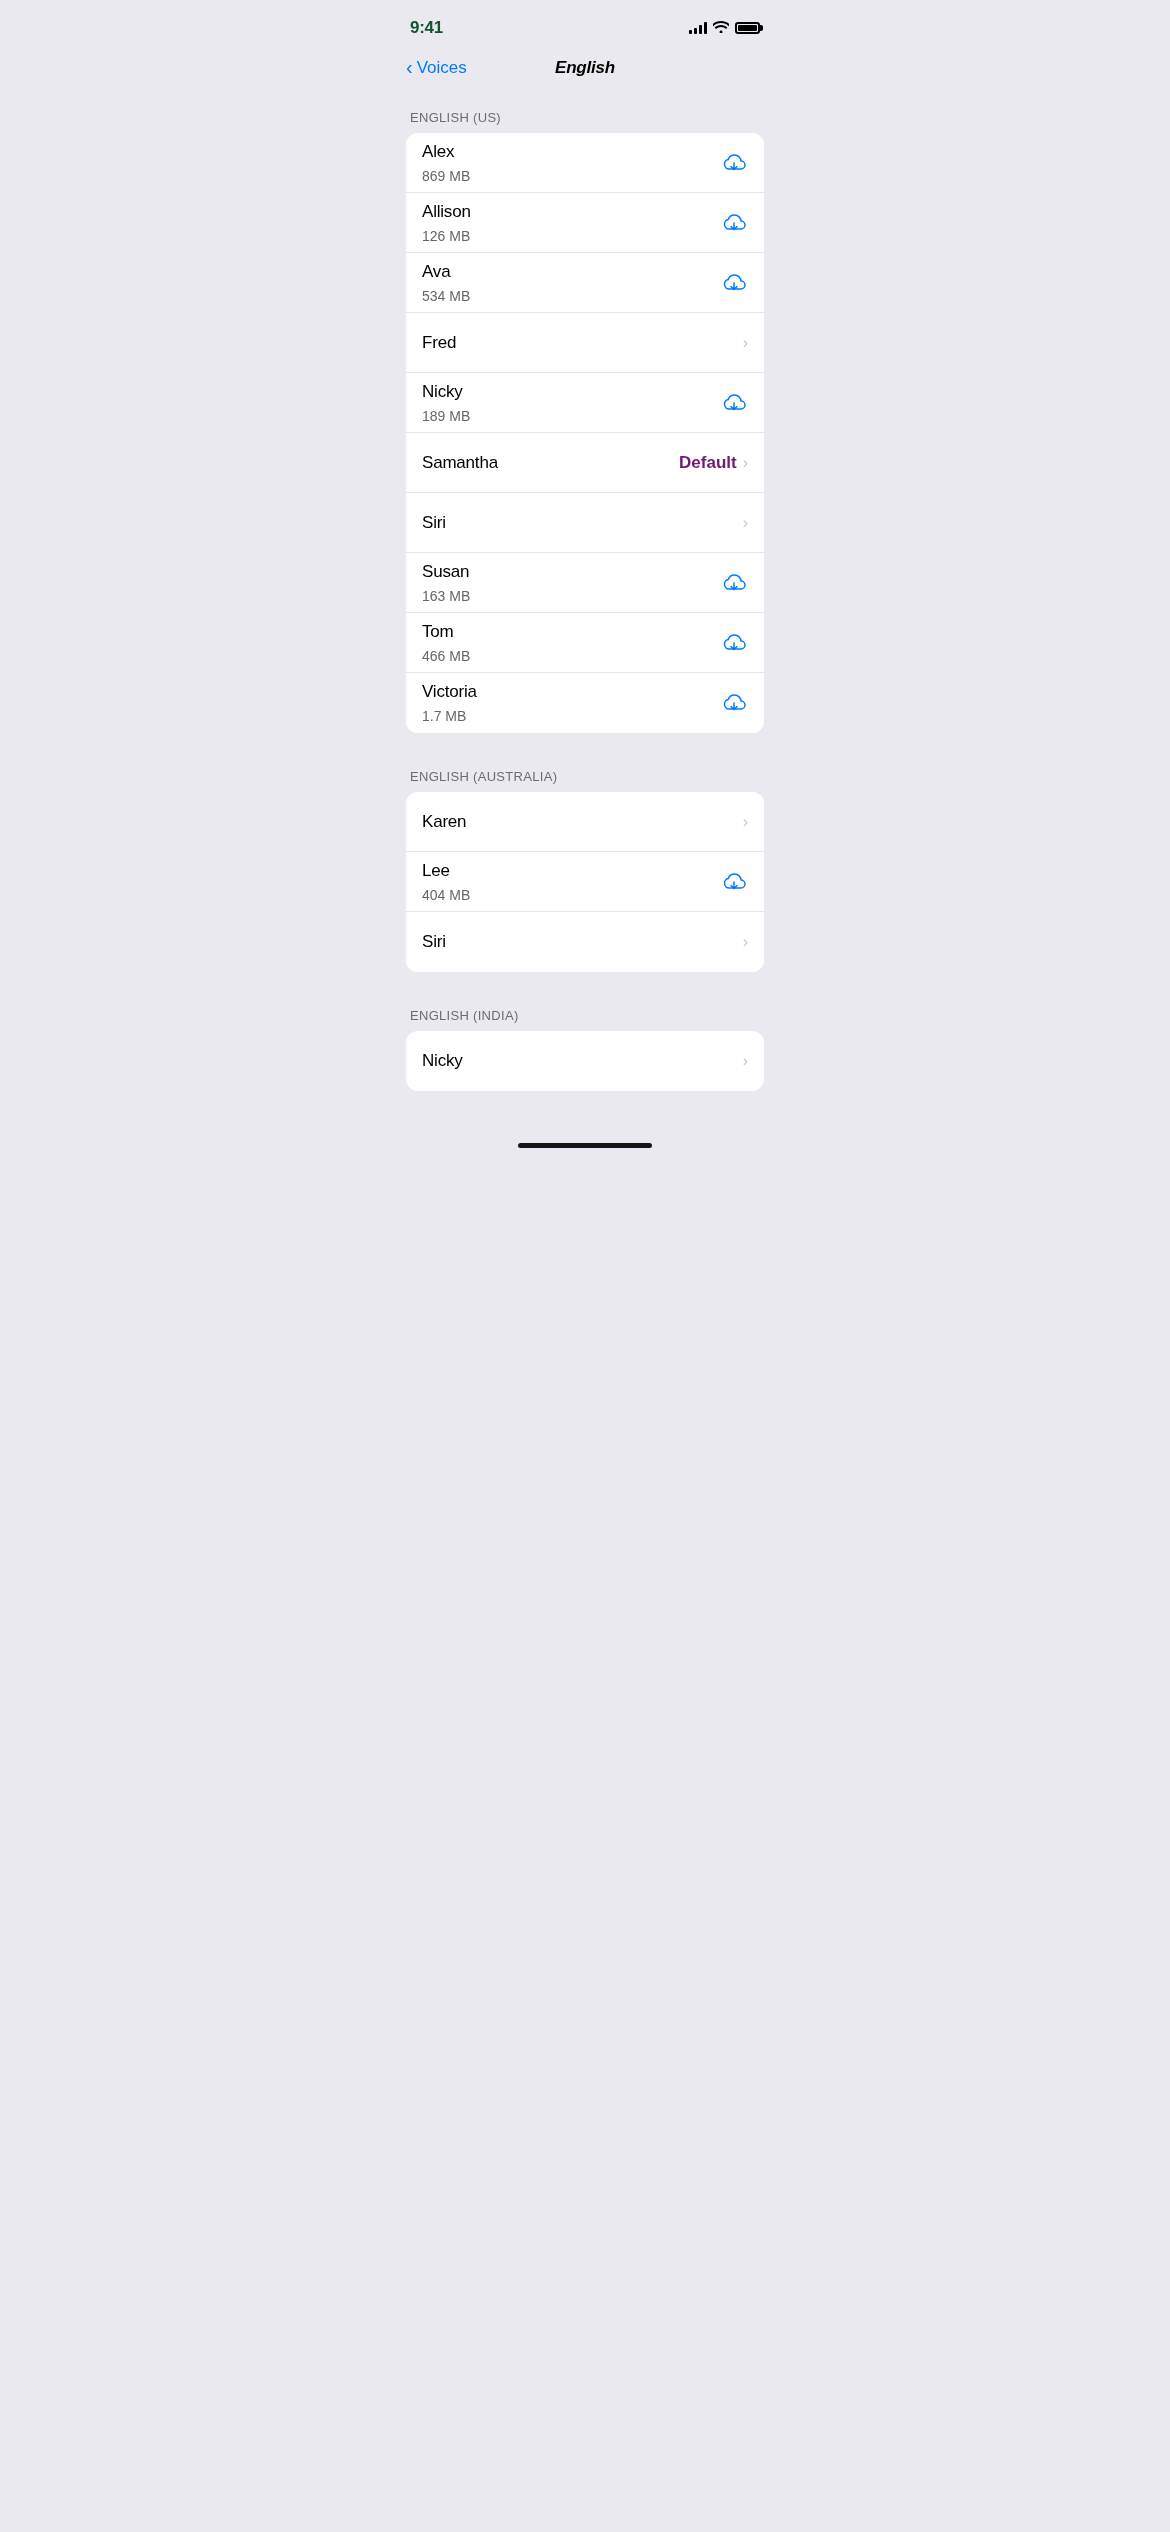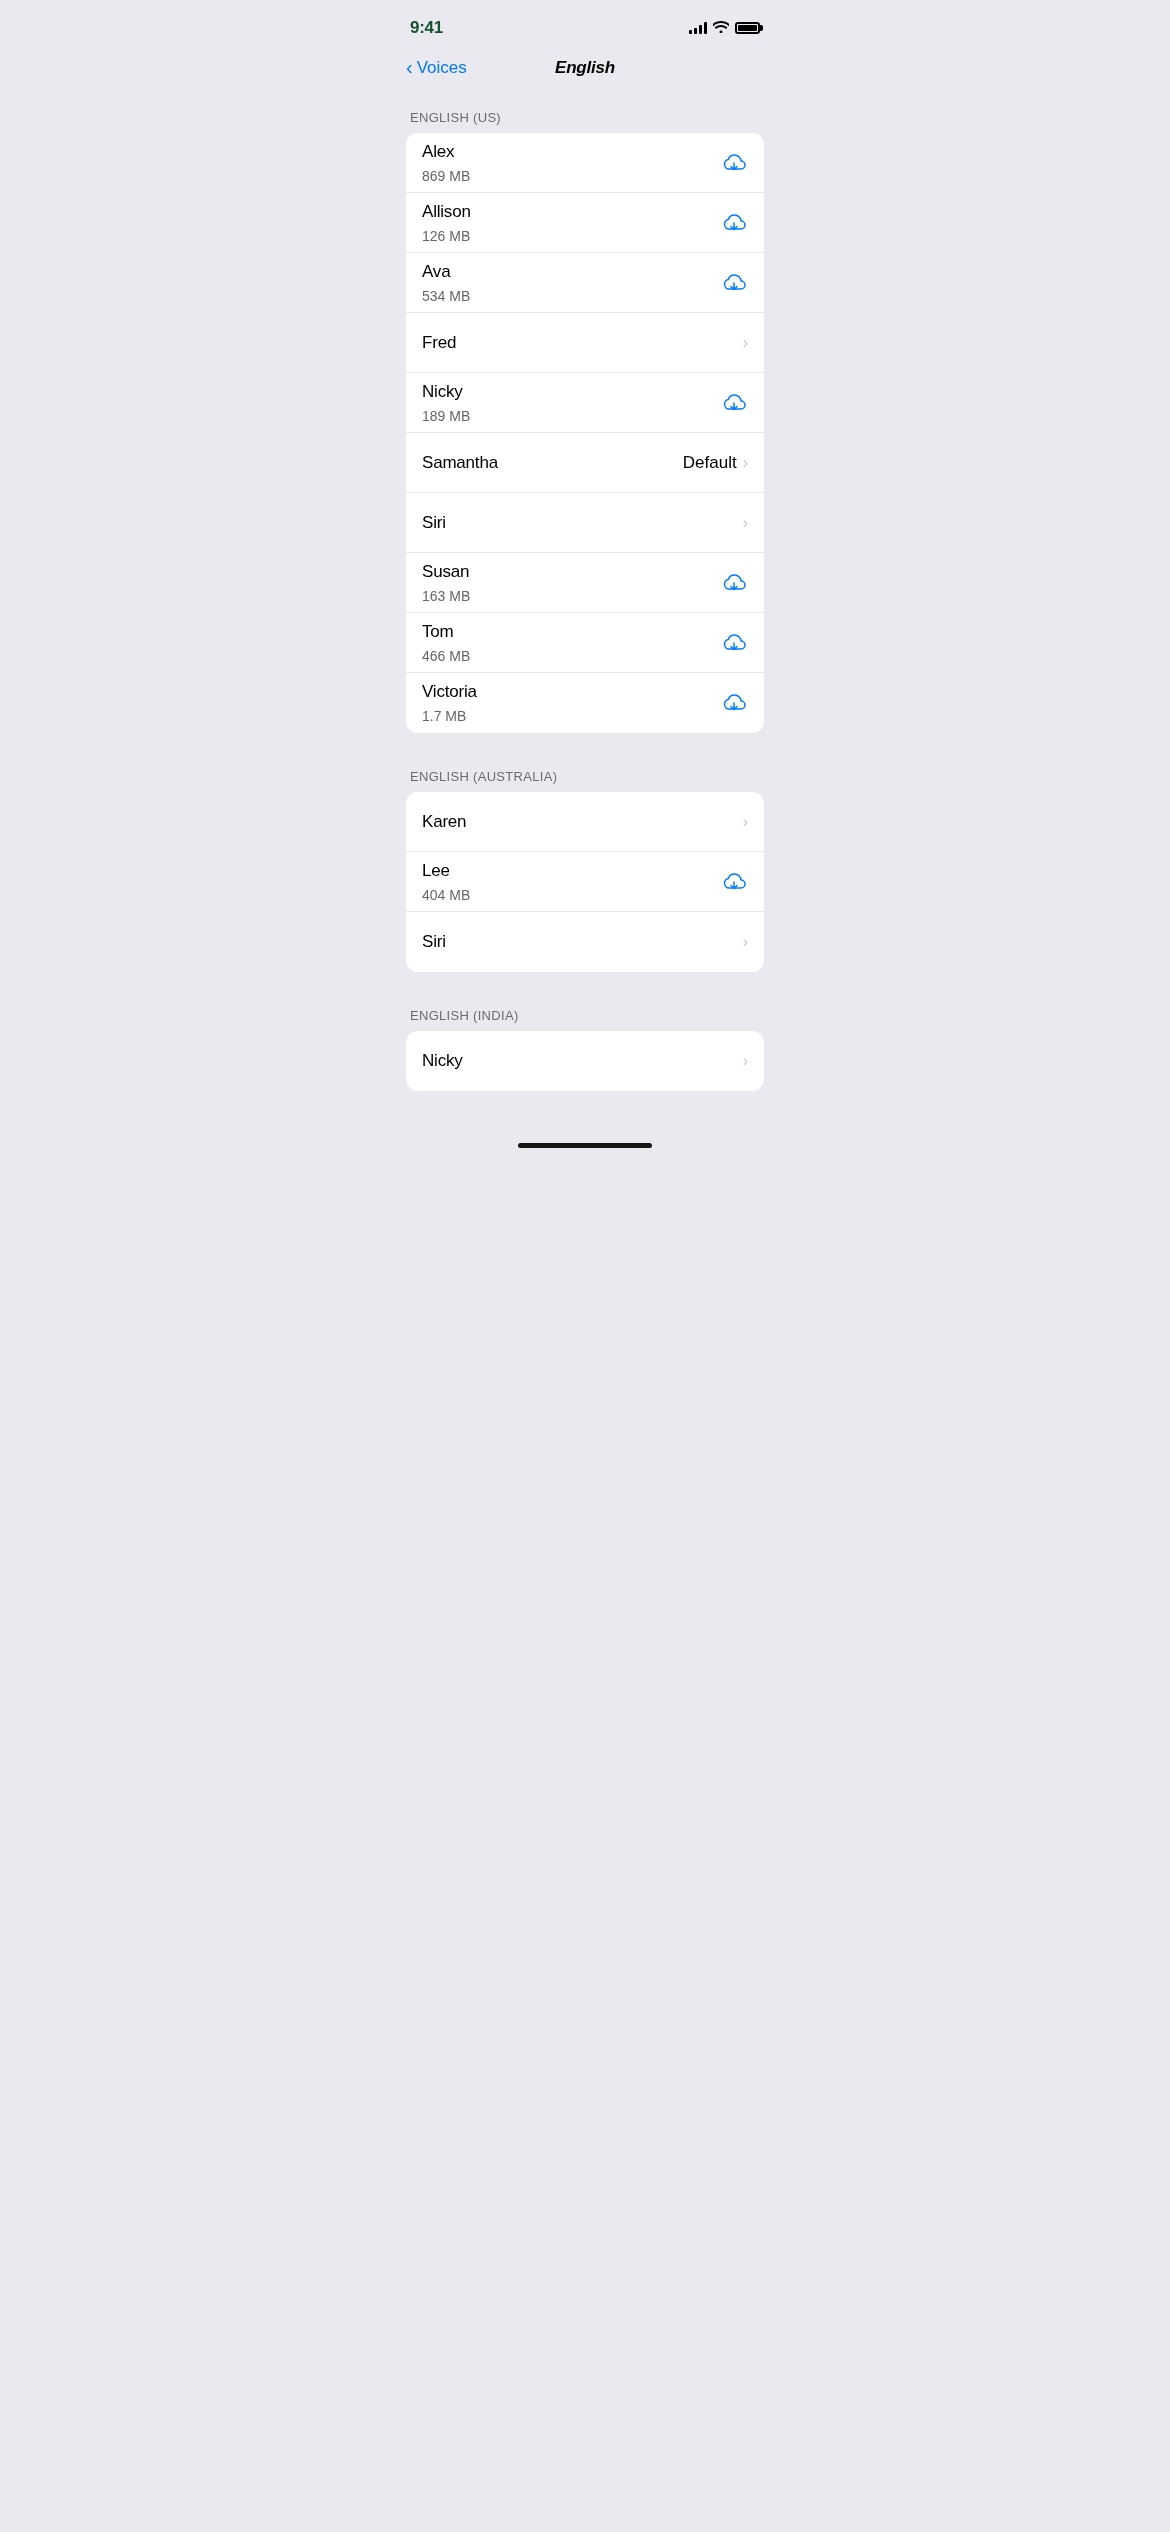--- a/index.html
+++ b/index.html
@@ -183,21 +183,22 @@
     }
 
     .list-item-right {
       display: flex;
       align-items: center;
       gap: 6px;
     }
 
     .default-label {
       font-size: 17px;
-      color: #000000;
+      color: #701a75;
+      font-weight: bold;
     }
 
     .chevron-right {
       color: #c7c7cc;
       font-size: 16px;
       font-weight: 500;
     }
 
     
     .cloud-download-icon {

